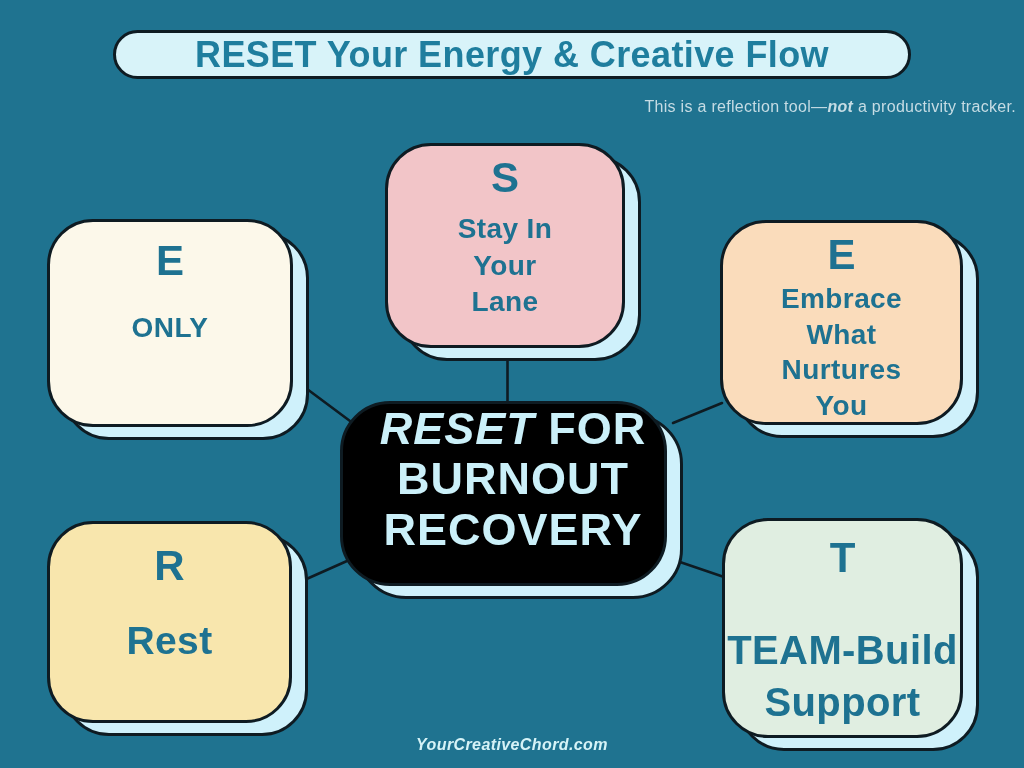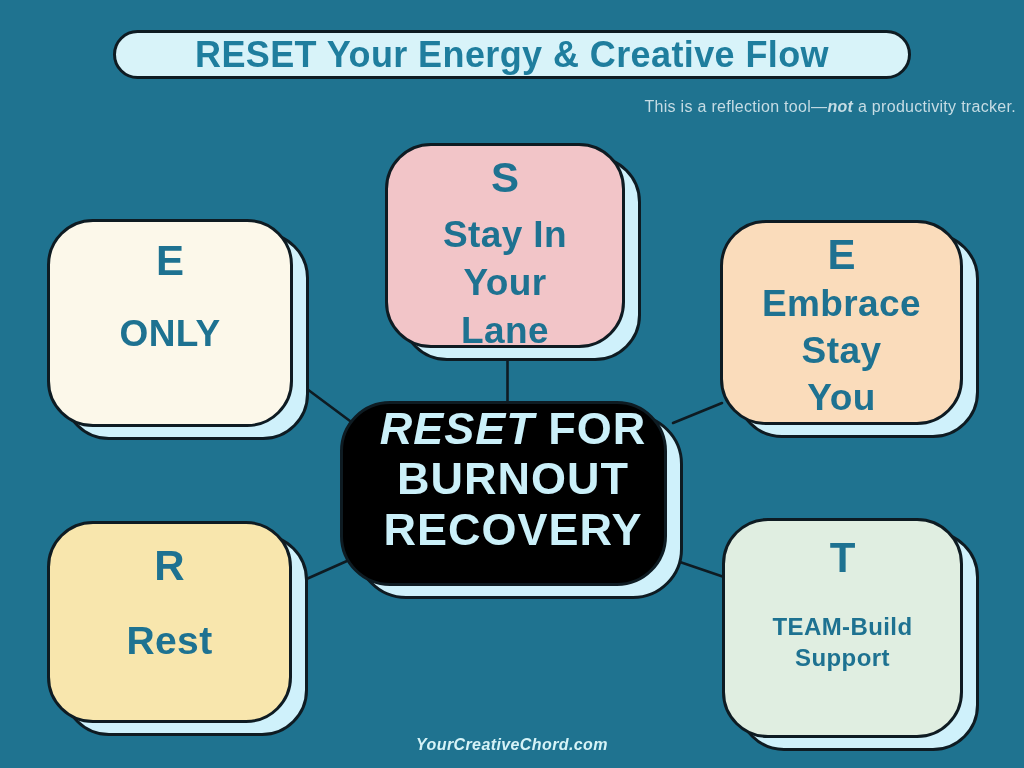--- a/index.html
+++ b/index.html
@@ -28,42 +28,42 @@
   .node{position:absolute;border-radius:46px;}
   .card-shadow{
     position:absolute;inset:0;transform:translate(16px,13px);
     background:#CFF1FB;border:3px solid #0E1B22;border-radius:inherit;box-sizing:border-box;
   }
   .card-main{
     position:absolute;inset:0;border:3px solid #0E1B22;border-radius:inherit;box-sizing:border-box;
     display:flex;flex-direction:column;align-items:center;text-align:center;
   }
   .letter{font-size:42px;font-weight:bold;color:#1E7291;line-height:1.1;}
-  .phrase{font-weight:bold;color:#1E7291;font-size:37px;line-height:1.3;letter-spacing:.4px;}
+  .phrase{font-weight:bold;color:#1E7291;font-size:28px;line-height:1.3;letter-spacing:.4px;}
   .phrase span{display:block;}
 
   #node-s{left:385px;top:143px;width:240px;height:205px;}
   #node-s .card-main{background:#F2C5C8;padding-top:9px;}
   #node-s .phrase{margin-top:10px;}
 
   #node-e1{left:47px;top:219px;width:246px;height:208px;}
   #node-e1 .card-main{background:#FCF8EA;padding-top:16px;}
   #node-e1 .phrase{margin-top:26px;}
 
   #node-e2{left:720px;top:220px;width:243px;height:205px;}
   #node-e2 .card-main{background:#FADCBB;padding-top:9px;}
   #node-e2 .phrase{margin-top:3px;line-height:1.27;}
 
   #node-r{left:47px;top:521px;width:245px;height:202px;}
   #node-r .card-main{background:#F8E6AD;padding-top:19px;}
   #node-r .phrase{margin-top:27px;font-size:39px;}
 
   #node-t{left:722px;top:518px;width:241px;height:220px;}
   #node-t .card-main{background:#E0EEE1;padding-top:14px;}
-  #node-t .phrase{margin-top:30px;font-size:24px;}
+  #node-t .phrase{margin-top:43px;font-size:40px;}
 
   #node-center{left:340px;top:401px;width:327px;height:185px;border-radius:50px;}
   #node-center .card-main{background:#000000;justify-content:flex-start;padding-left:19px;}
   .center-text{
     color:#CBF0F9;font-weight:bold;font-size:45px;line-height:1.12;letter-spacing:1px;
   }
   .center-text .line{display:block;}
   .center-text em{font-style:italic;}
 
   .footer{
@@ -111,21 +111,22 @@
       </div>
     </div>
   </div>
 
   <div class="node" id="node-e2">
     <div class="card-shadow"></div>
     <div class="card-main">
       <div class="letter">E</div>
       <div class="phrase">
         <span>Embrace</span>
-        <span>Stay</span>
+        <span>What</span>
+        <span>Nurtures</span>
         <span>You</span>
       </div>
     </div>
   </div>
 
   <div class="node" id="node-r">
     <div class="card-shadow"></div>
     <div class="card-main">
       <div class="letter">R</div>
       <div class="phrase">

